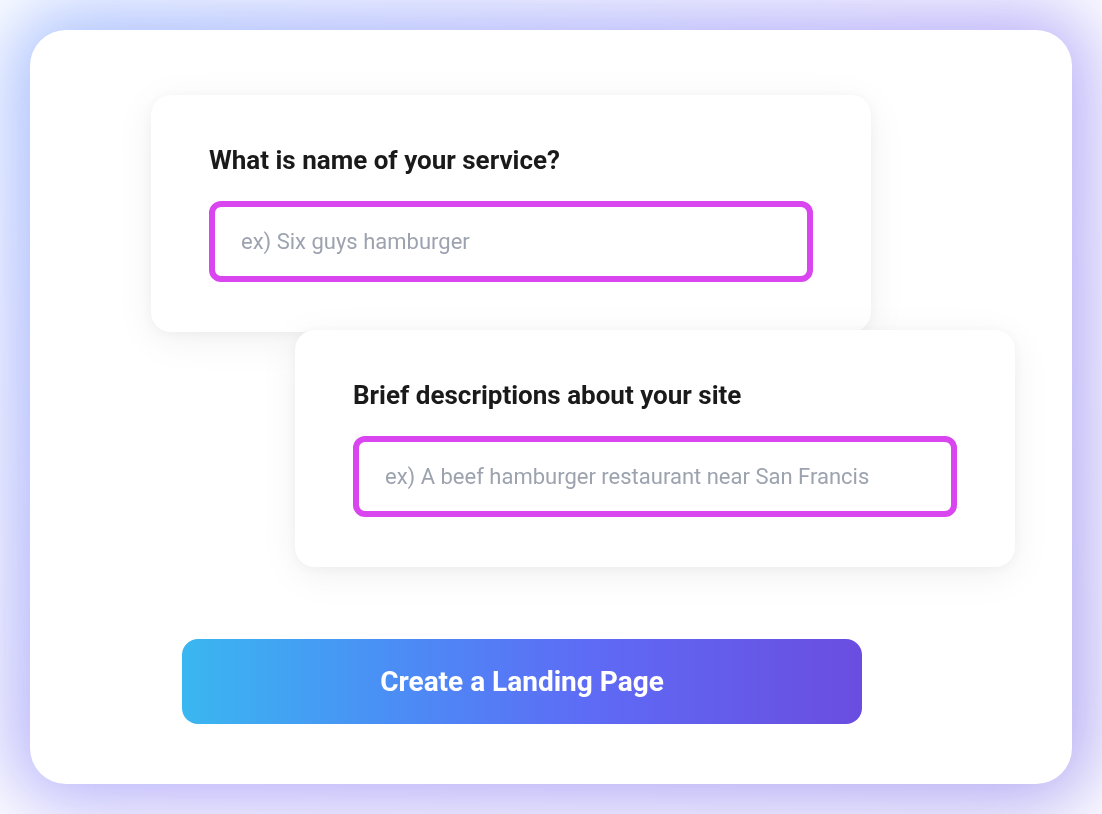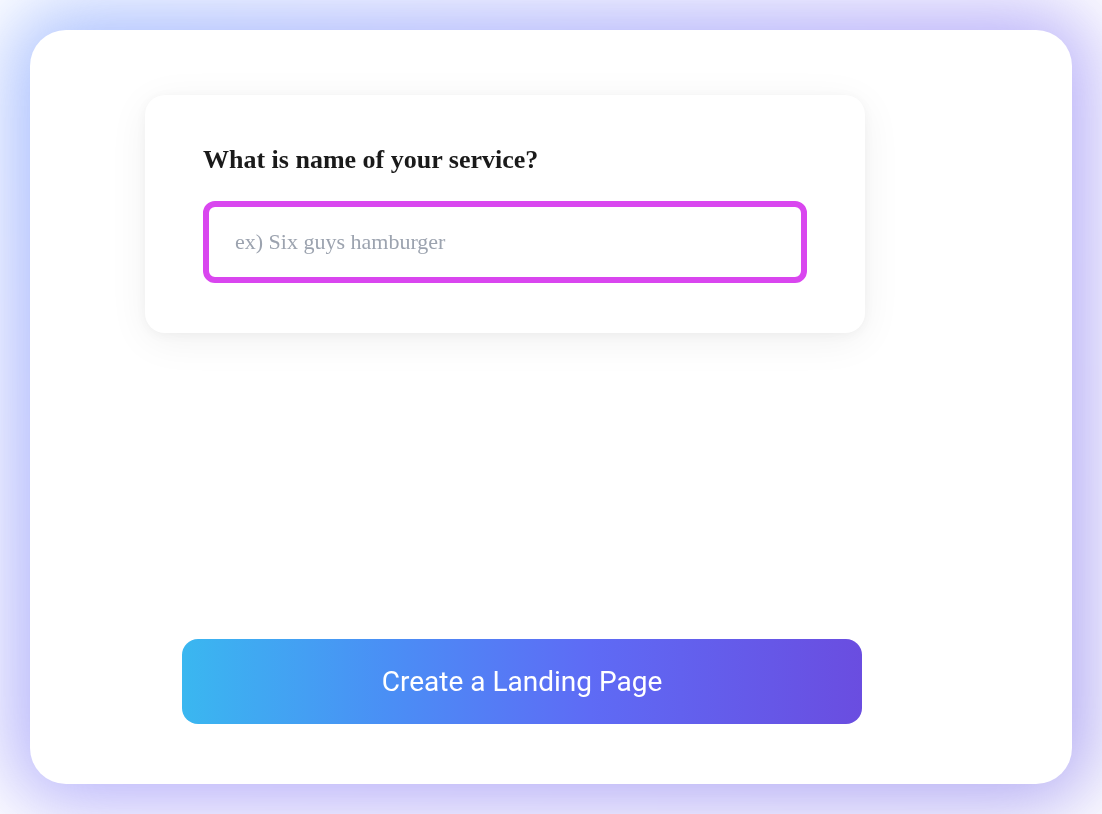--- a/index.html
+++ b/index.html
@@ -52,24 +52,23 @@
     .card {
       background: #ffffff;
       border-radius: 20px;
       box-shadow: 0 8px 40px rgba(0, 0, 0, 0.06), 0 2px 12px rgba(0, 0, 0, 0.04);
       padding: 50px 58px 50px 58px;
       position: absolute;
     }
     
     .card-1 {
       top: 65px;
-      left: 115px;
+      left: 121px;
       width: 720px;
       z-index: 2;
-      font-family: Liberation Serif, serif;
     }
     
     .card-2 {
       top: 300px;
       left: 265px;
       width: 720px;
       z-index: 3;
     }
     
     .card-label {
@@ -95,38 +94,42 @@
       color: #9ca3af;
     }
     
     .submit-button {
       position: absolute;
       bottom: 60px;
       left: 152px;
       width: 680px;
       padding: 26px 0;
       font-size: 28px;
-      font-weight: 400;
+      font-weight: 700;
       color: #ffffff;
       background: linear-gradient(90deg, #3ab7f0 0%, #4a8ff5 30%, #5e6bf5 60%, #6a4de0 100%);
       border: none;
       border-radius: 16px;
       cursor: pointer;
       z-index: 4;
       font-family: inherit;
     }
   </style>
 </head>
 <body>
 
 <div class="glow-wrapper">
   <div class="main-container">
 
     <div class="card card-1">
       <div class="card-label">What is name of your service?</div>
       <input type="text" class="text-input" placeholder="ex) Six guys hamburger" style="">
     </div>
 
+    <div class="card card-2">
+      <div class="card-label">Brief descriptions about your site</div>
+      <input type="text" class="text-input" placeholder="ex) A beef hamburger restaurant near San Francis" style="">
+    </div>
 
     <button class="submit-button">Create a Landing Page</button>
 
   </div>
 </div>
 
 </body></html>

